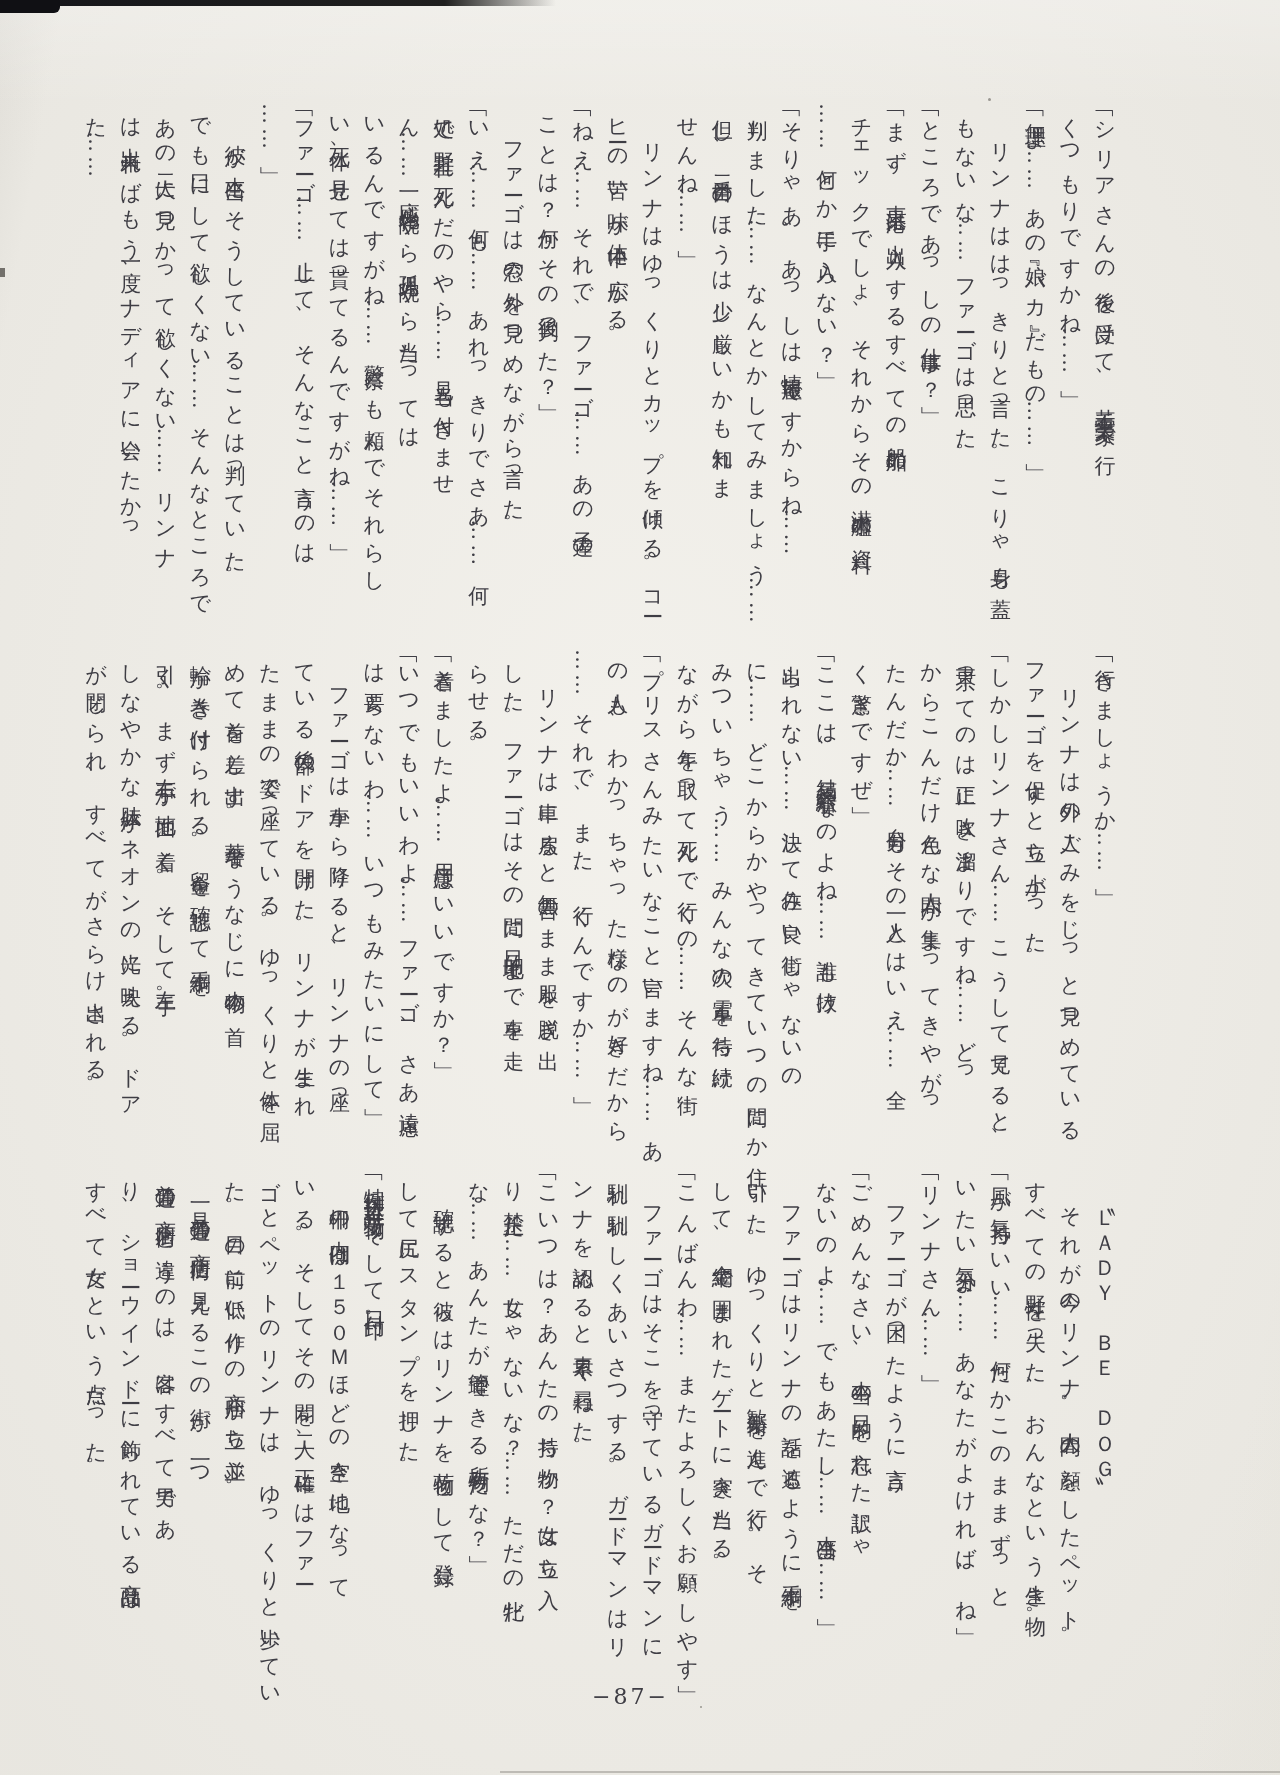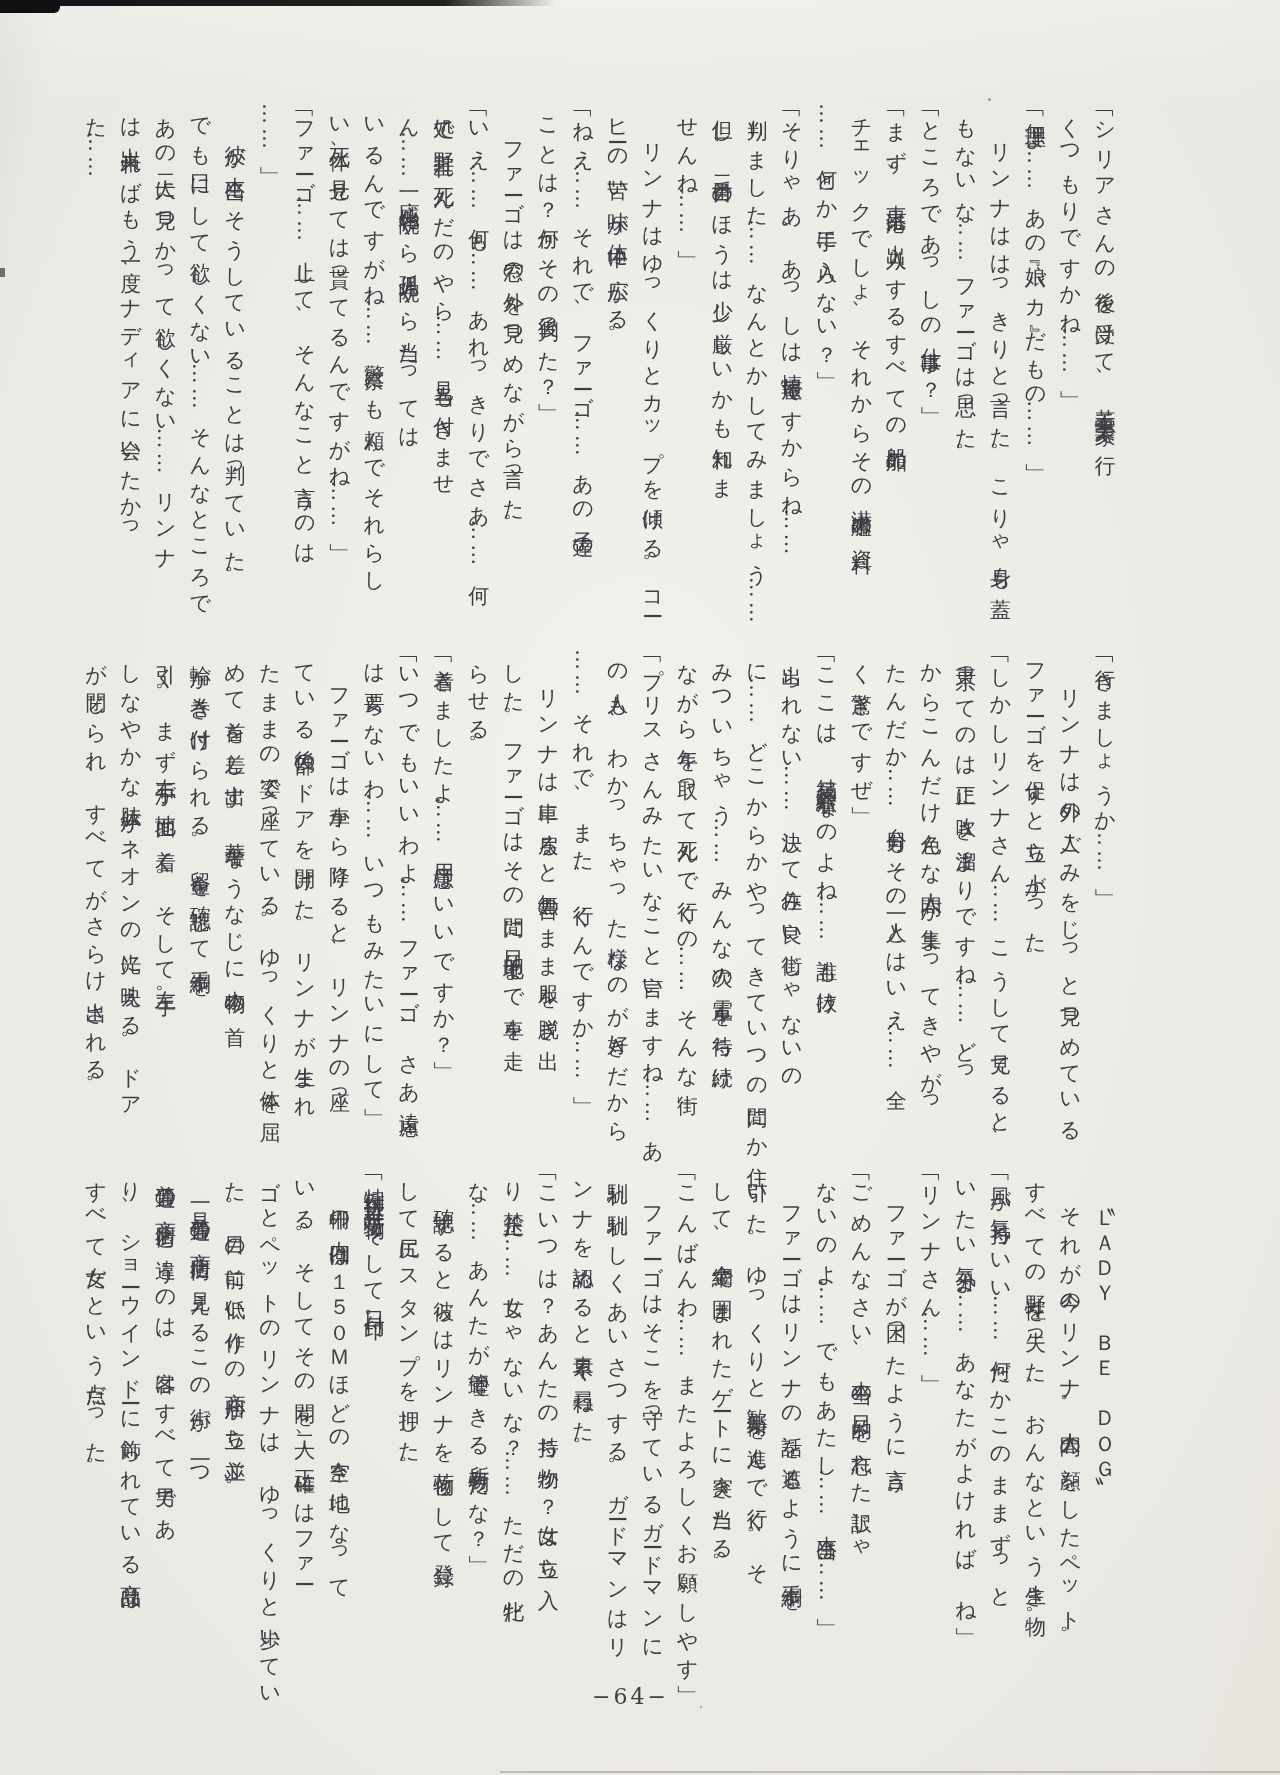--- a/index.html
+++ b/index.html
@@ -173,15 +173,15 @@
       <div class="tcol">　柵の内側は１５０Ｍほどの空き地になって</div>
       <div class="tcol">いる。そしてその間を二人、正確にはファー</div>
       <div class="tcol">ゴとペットのリンナは、ゆっくりと歩いてい</div>
       <div class="tcol">た。目の前に低い作りの商店が立ち並ぶ。</div>
       <div class="tcol">　一見普通の商店街に見えるこの街が、一つ</div>
       <div class="tcol">普通の商店街と違うのは、客はすべて男であ</div>
       <div class="tcol">り、ショーウインドーに飾られている商品は</div>
       <div class="tcol">すべて女だという点だった。</div>
     </div>
 
-  <div class="page-number">−64−</div>
+  <div class="page-number">−87−</div>
 
 </div>
 
 </body></html>

